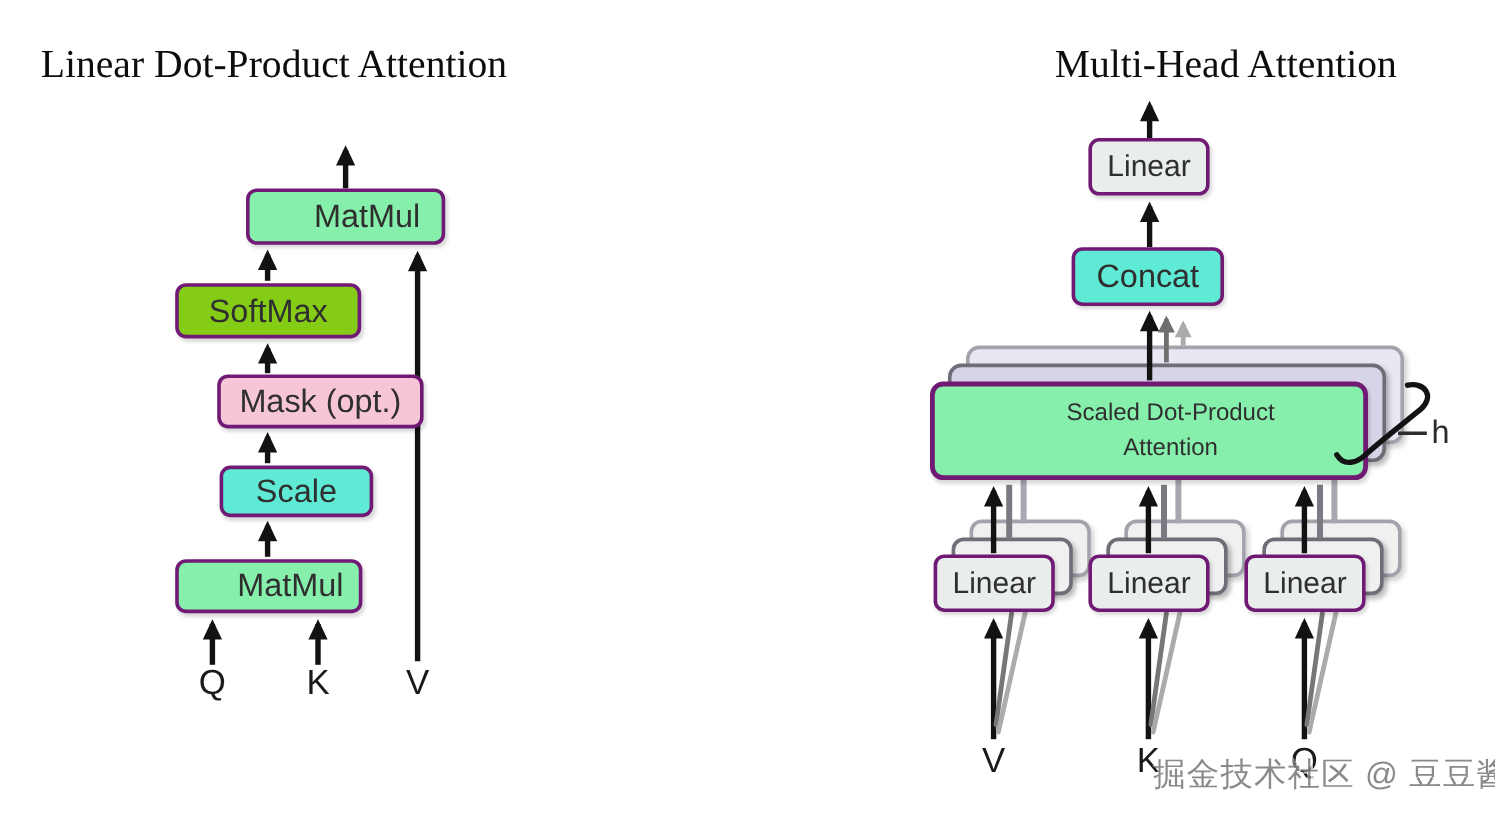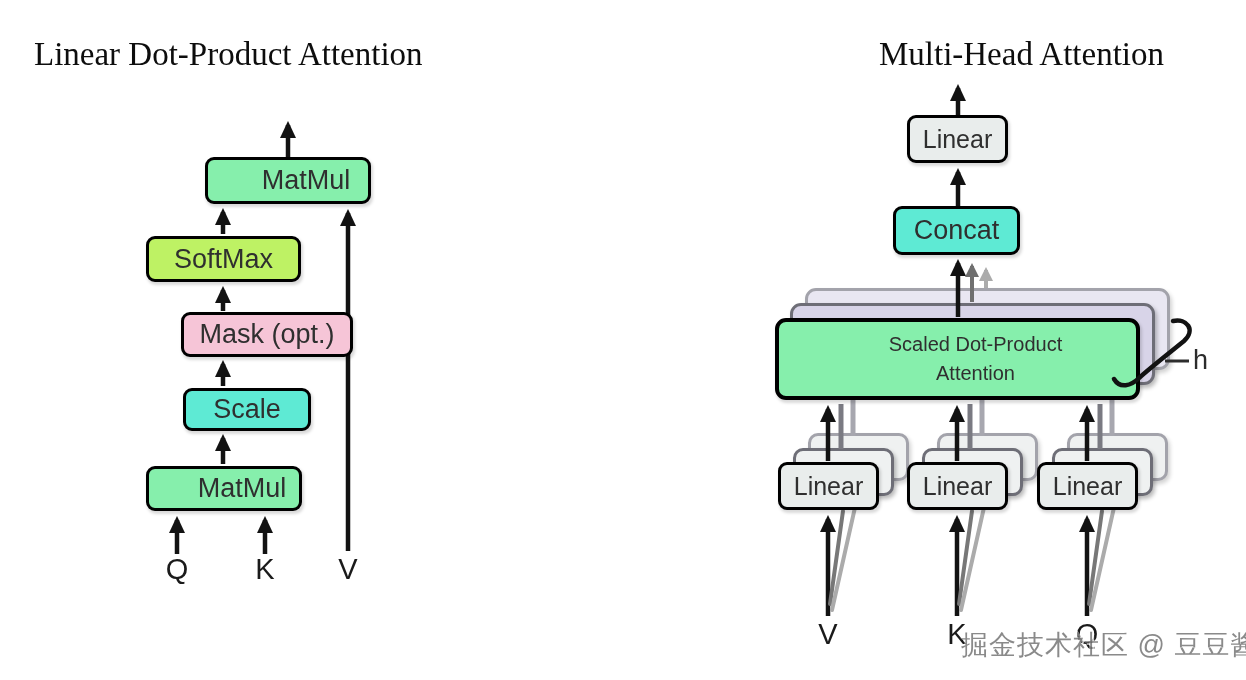--- a/index.html
+++ b/index.html
@@ -11,27 +11,27 @@
   .title {
     position:absolute; z-index:3;
     font-family:"Liberation Serif", serif;
     font-size:33px; color:#0d0d0d; white-space:nowrap;
   }
   #left-title  { left:34px;  top:36px; }
   #right-title { left:824px; top:36px; width:340px; text-align:right; }
 
   .node {
     position:absolute; z-index:3; box-sizing:border-box;
-    border:3px solid #000000; border-radius:9px;
+    border:3px solid #701a75; border-radius:9px;
     display:flex; align-items:center; justify-content:center;
     font-size:27px; color:#2f2f2f; white-space:nowrap;
     box-shadow:1.5px 2.5px 3px rgba(0,0,0,0.15);
   }
   .purple { background:#86efac;padding-left:36px; }
-  .green  { background:#bef264; }
+  .green  { background:#84cc16; }
   .pink   { background:#f6c5d7;margin-left:44px; }
   .yellow { background:#5eead4; }
   .gray   { background:#e9edec; }
 
   
   #l-matmul-top    { left:205px; top:157px; width:166px; height:47px; }
   #l-softmax       { left:146px; top:236px; width:155px; height:46px; }
   #l-mask          { left:137px; top:312px; width:172px; height:45px; }
   #l-scale         { left:183px; top:388px; width:128px; height:43px; }
   #l-matmul-bottom { left:146px; top:466px; width:156px; height:45px; }

